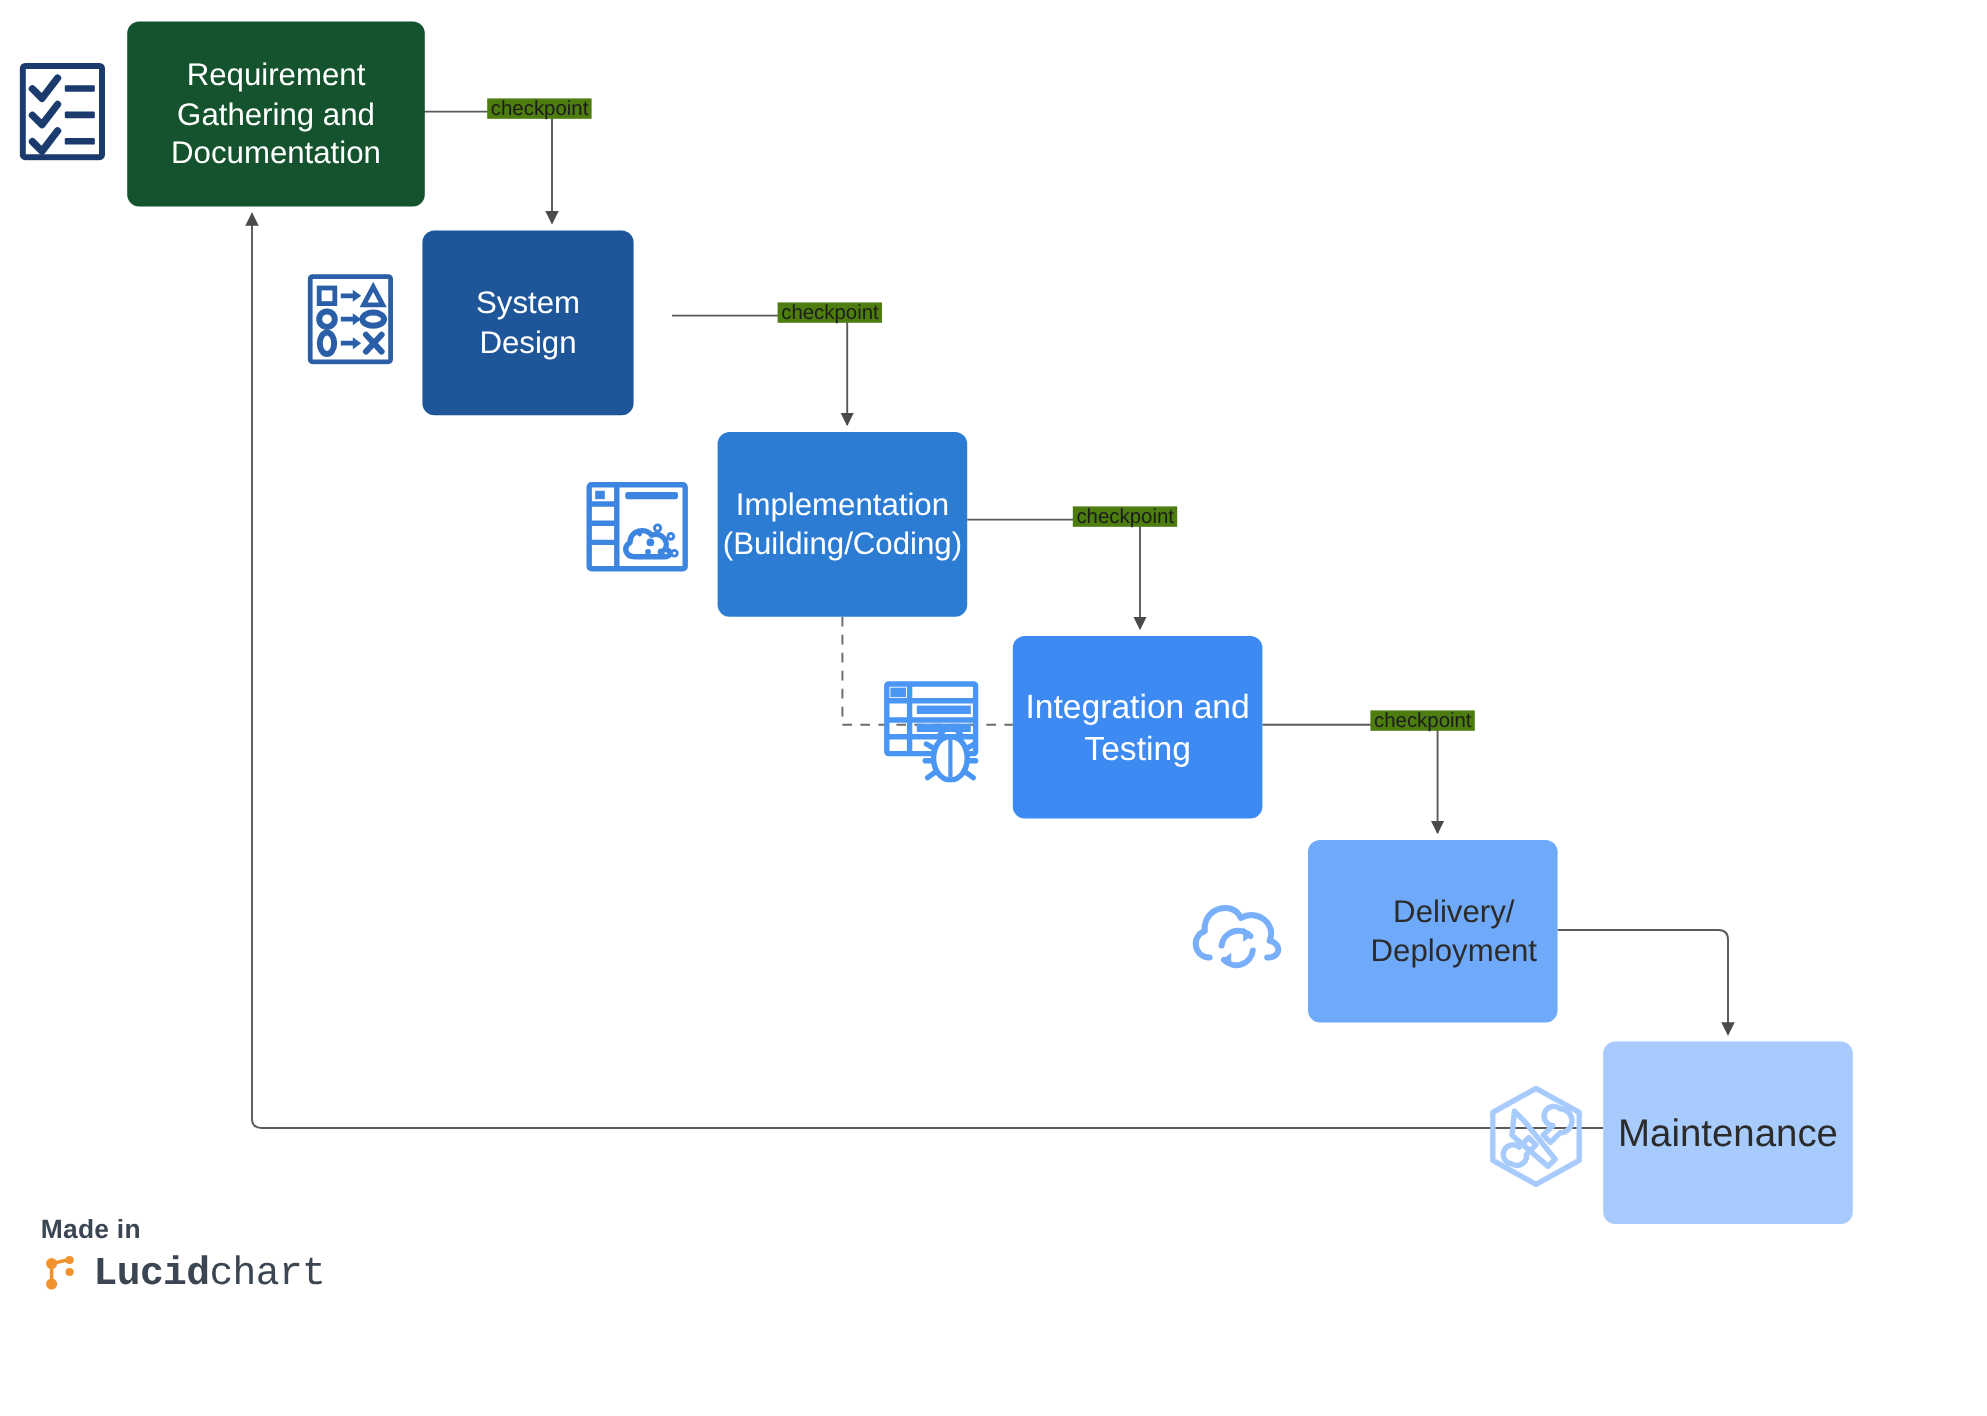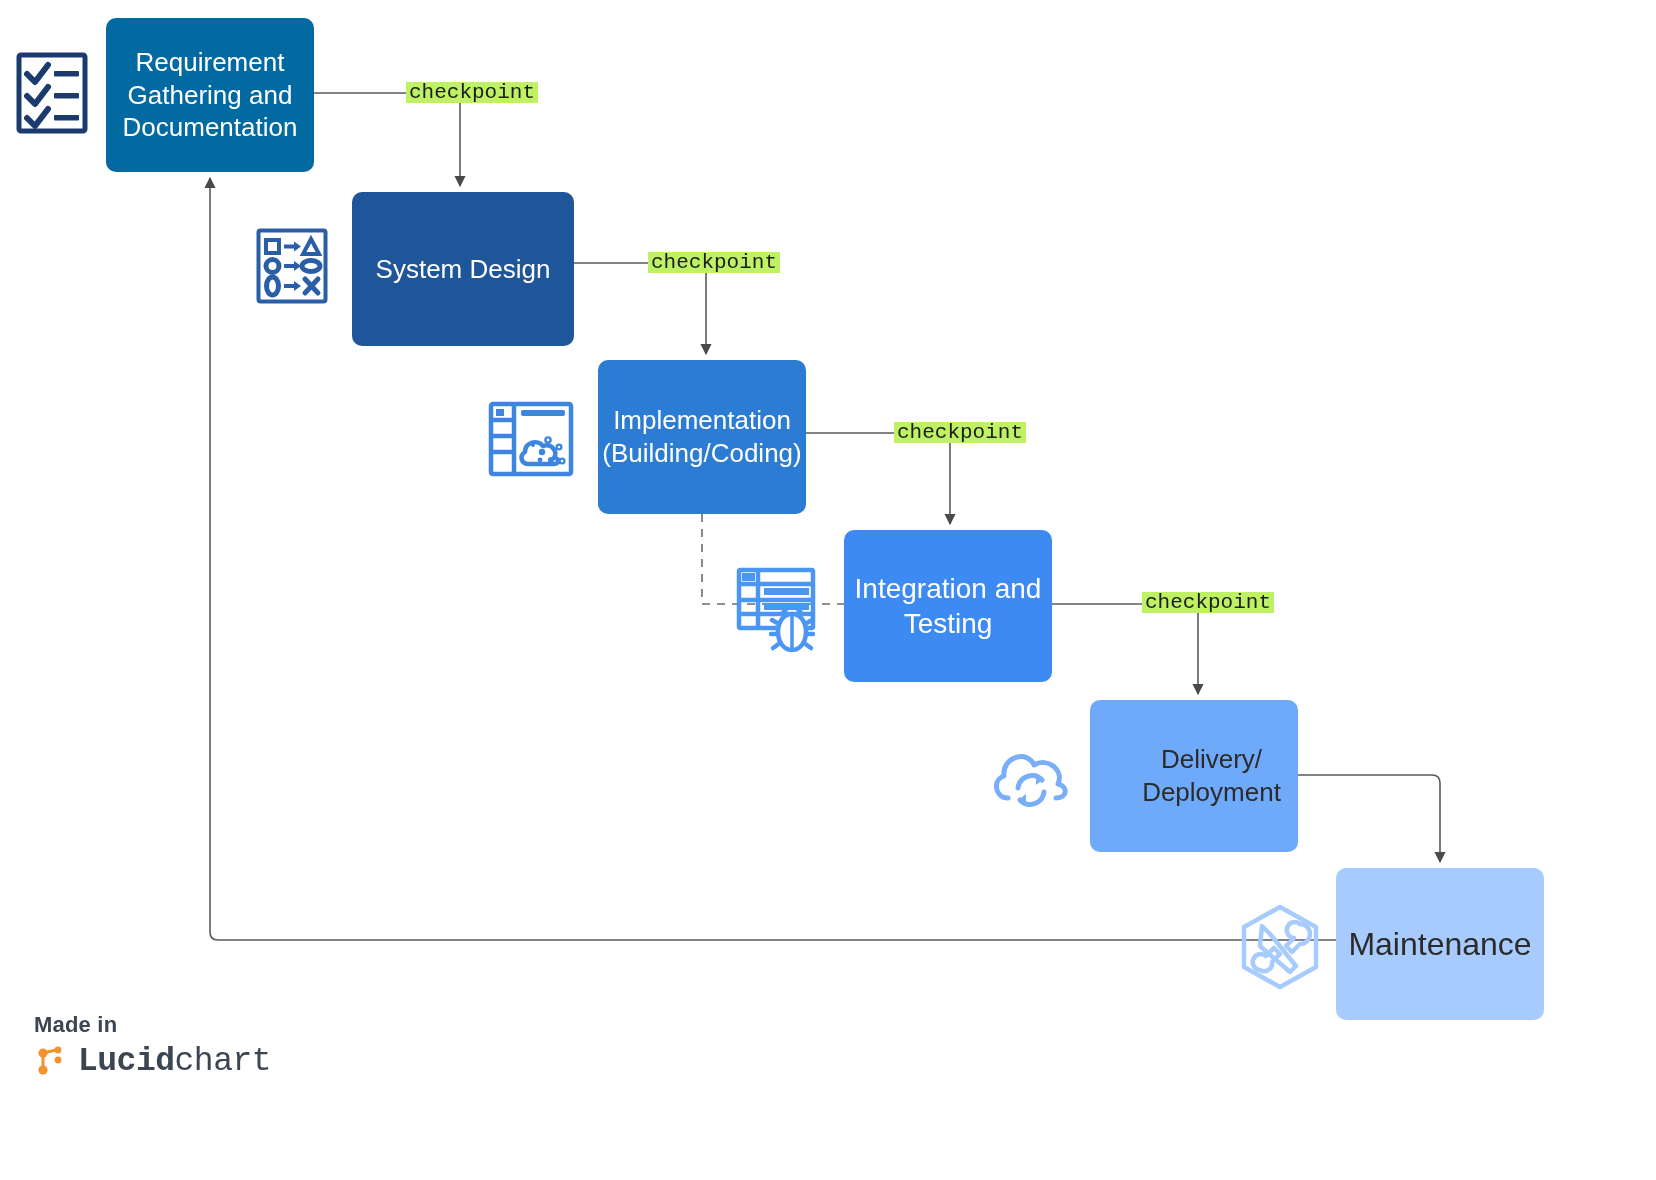--- a/index.html
+++ b/index.html
@@ -36,27 +36,26 @@
     line-height: 1.26;
     white-space: pre-line;
     padding: 4px 10px;
   }
   .node-label {
     display: block;
     white-space: pre-line;
   }
   .edge-label {
     position: absolute;
-    font-size: 21px;
+    font-size: 17px;
     color: #1c1c1c;
-    background: #bef264;
+    background: #4d7c0f;
     padding: 0 3px;
     white-space: nowrap;
     line-height: 1;
-    font-family: Liberation Mono, monospace;
   }
   .icon {
     position: absolute;
   }
   .brand {
     position: absolute;
     left: 34px;
     top: 1012px;
     width: 260px;
   }
@@ -126,27 +125,27 @@
     <g>
       <path d="M 1336 940 L 218 940 Q 210 940 210 932 L 210 178" stroke="#5a5a5a" stroke-width="1.6" fill="none" marker-end="url(#arrow)"></path>
     </g>
   </svg>
 
   <div class="edge-label" style="left:406px; top:82px;">checkpoint</div>
   <div class="edge-label" style="left:648px; top:252px;">checkpoint</div>
   <div class="edge-label" style="left:894px; top:422px;">checkpoint</div>
   <div class="edge-label" style="left:1142px; top:592px;">checkpoint</div>
 
-  <div class="node" style="left:106px; top:18px; width:208px; height:154px; background:#0369a1; color:#ffffff; font-size:26px;">
+  <div class="node" style="left:106px; top:18px; width:248px; height:154px; background:#14532d; color:#ffffff; font-size:26px;">
     <span class="node-label">Requirement
 Gathering and
 Documentation</span>
   </div>
 
-  <div class="node" style="left:352px; top:192px; width:222px; height:154px; background:#1F5699; color:#ffffff; font-size:26px;">
+  <div class="node" style="left:352px; top:192px; width:176px; height:154px; background:#1F5699; color:#ffffff; font-size:26px;">
     <span class="node-label">System Design</span>
   </div>
 
   <div class="node" style="left:598px; top:360px; width:208px; height:154px; background:#2D7CD4; color:#ffffff; font-size:26px;align-items:center;">
     <span class="node-label">Implementation
 (Building/Coding)</span>
   </div>
 
   <div class="node" style="left:844px; top:530px; width:208px; height:152px; background:#3D8BF2; color:#ffffff; font-size:28px;">
     <span class="node-label">Integration and

